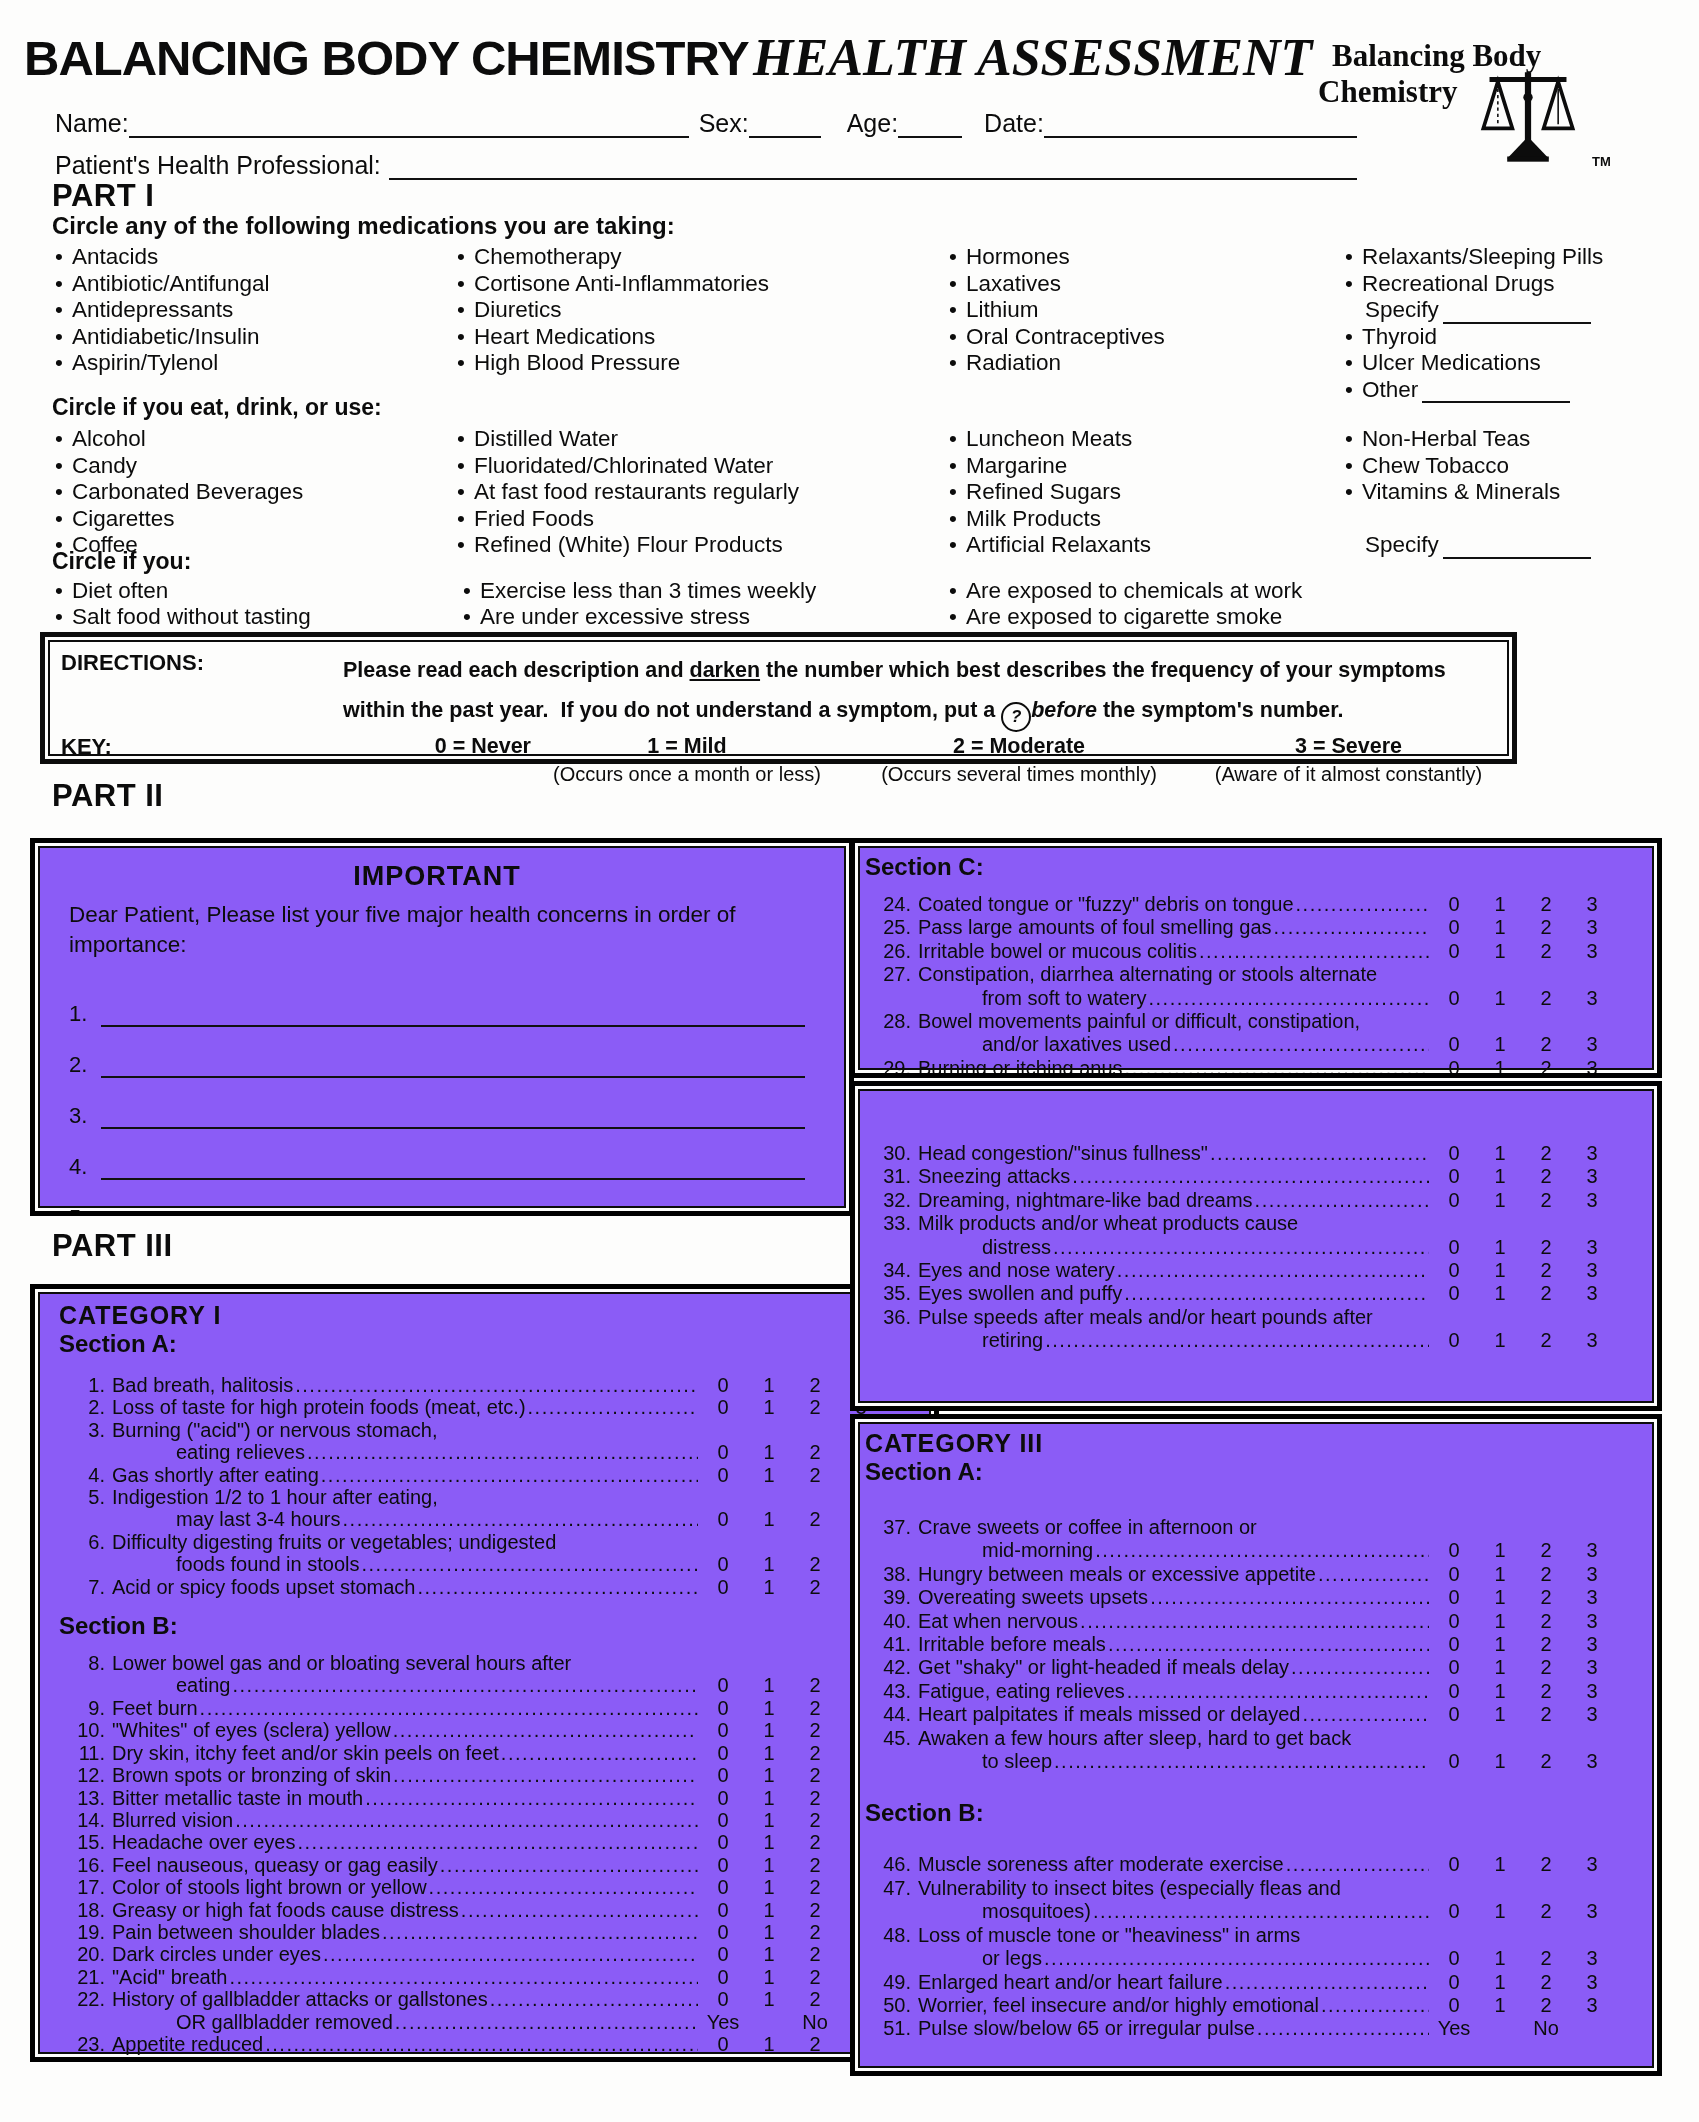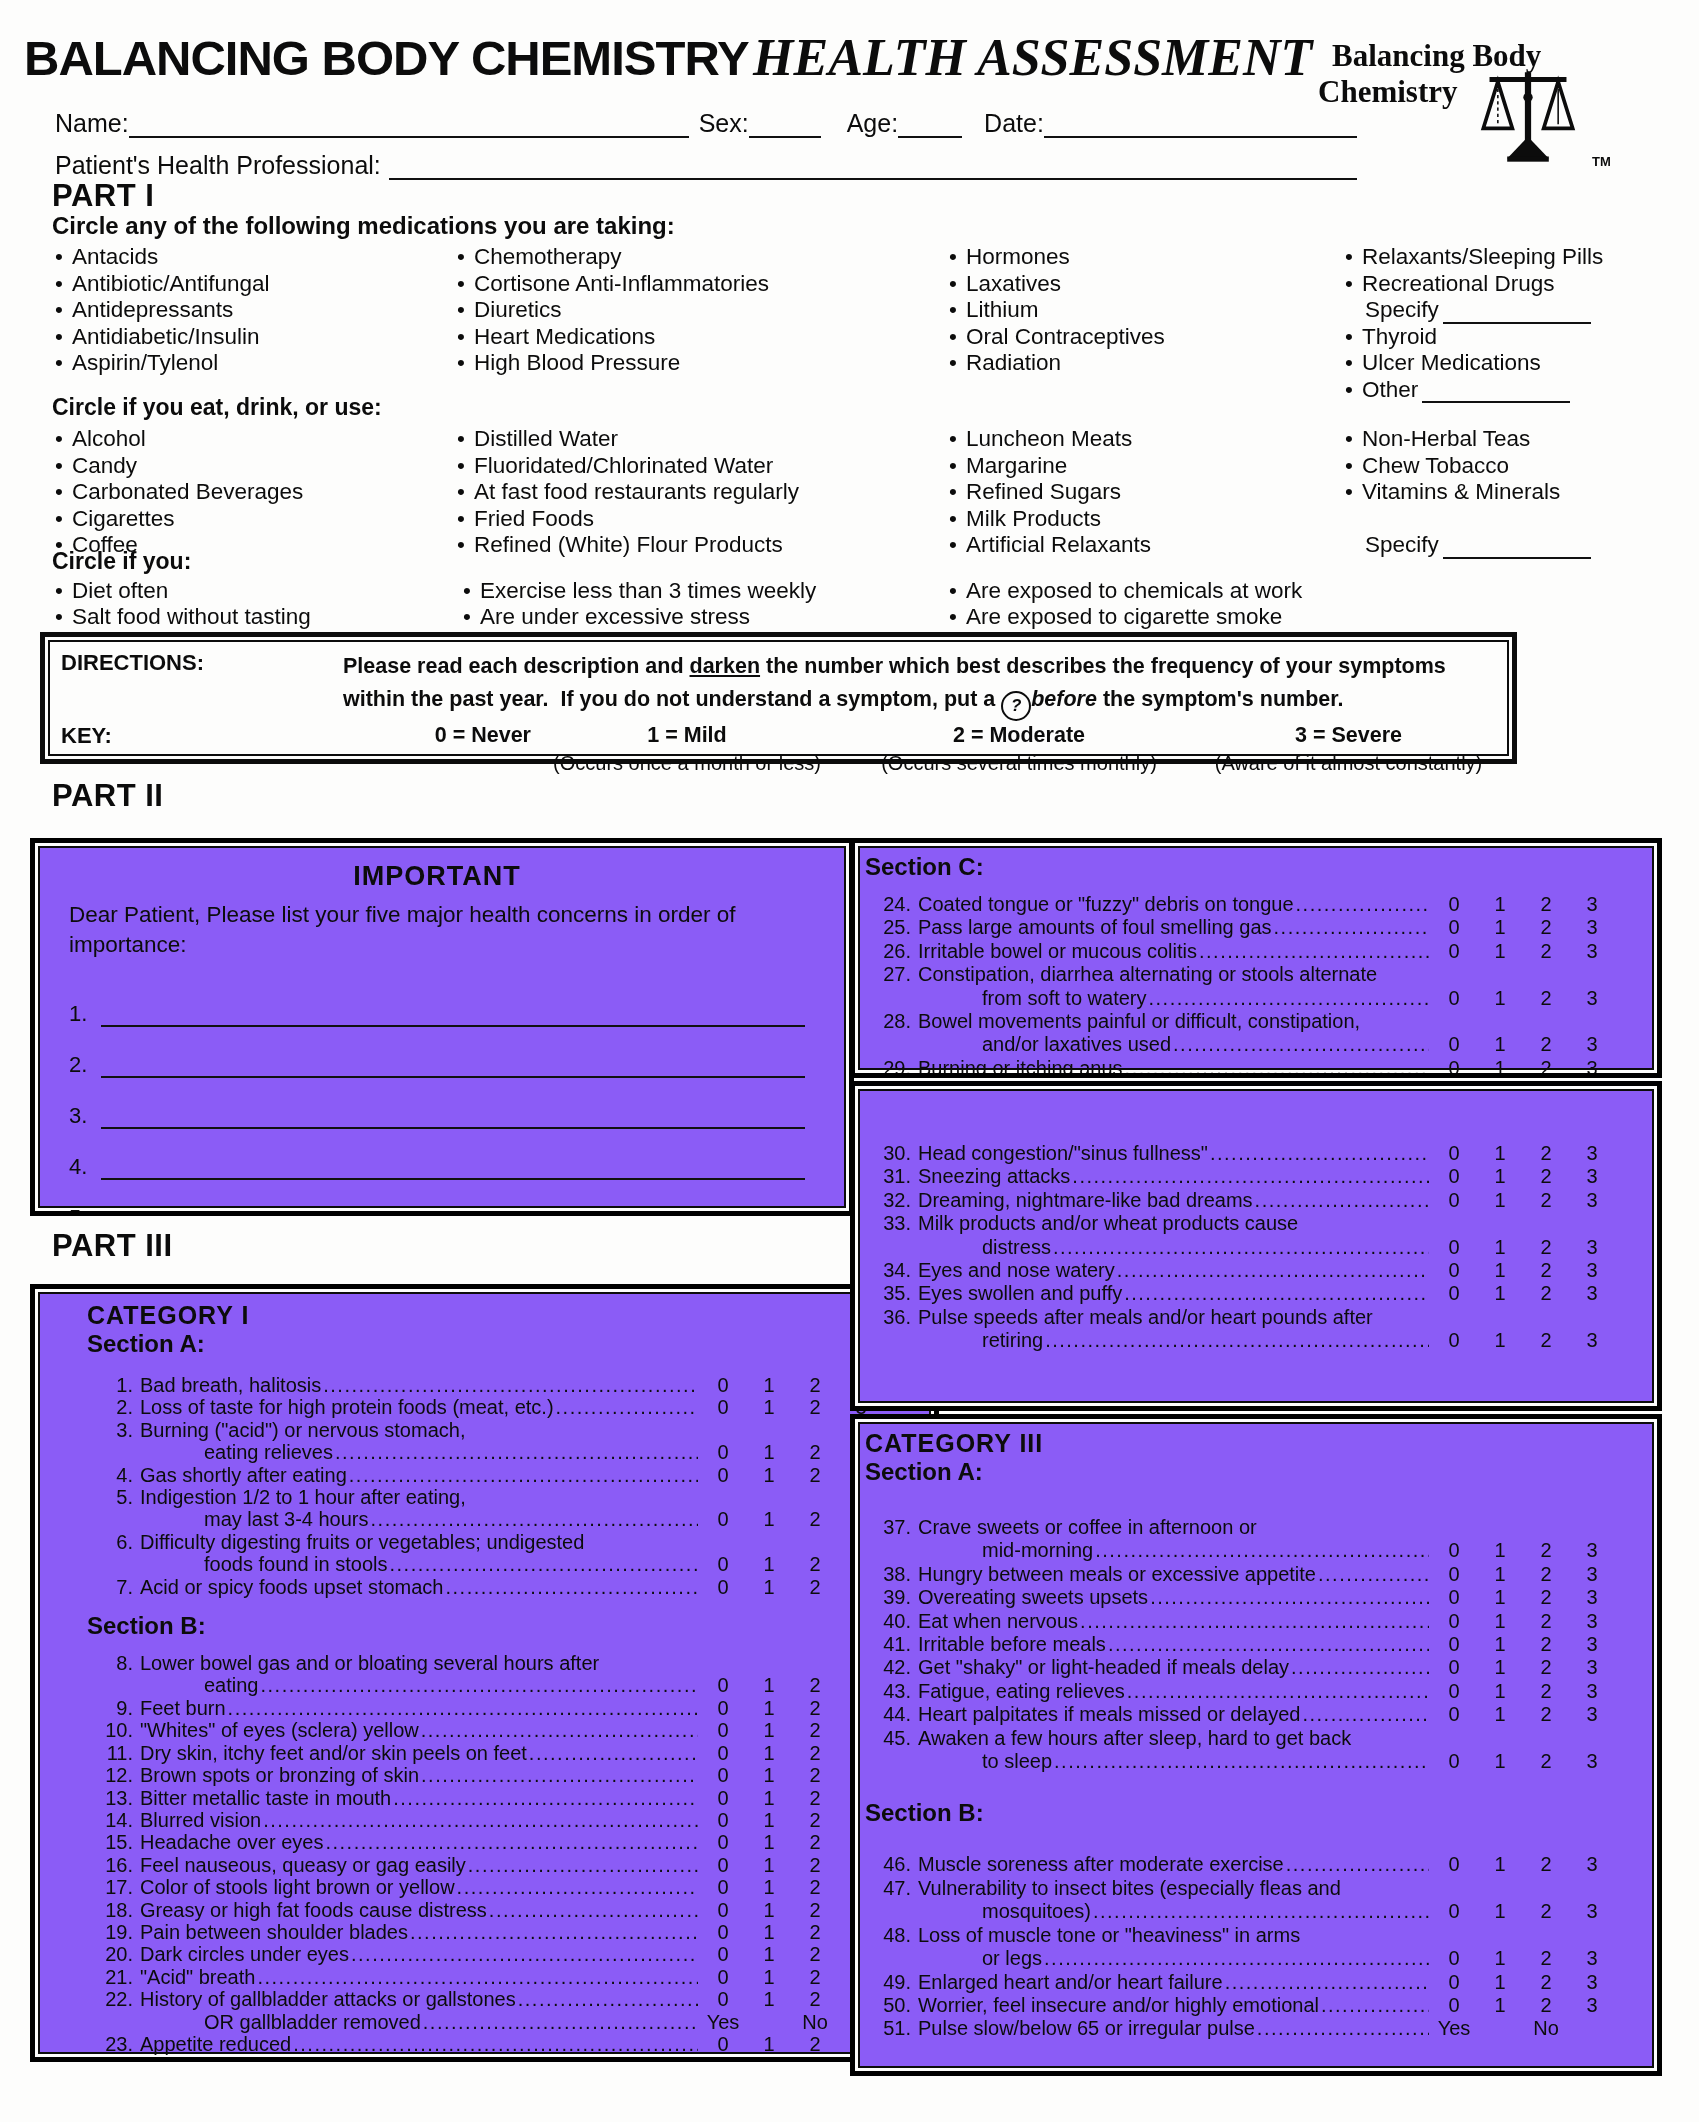--- a/index.html
+++ b/index.html
@@ -49,21 +49,21 @@
   .bitem.nb{padding-left:20px}
   .bspacer{height:26.5px}
   .wline{display:inline-block;width:148px;border-bottom:2.5px solid #111;height:22px;margin-left:4px}
 
   
   .dirbox{position:absolute;top:632px;left:40px;width:1477px;height:132px;box-sizing:border-box;
           border:5px solid #0c0c0c;box-shadow:inset 0 0 0 3px #fdfdfc,inset 0 0 0 5px #0c0c0c;
           padding:13px 10px 0 16px}
   .drow{display:flex}
   .dlabel{width:282px;font-weight:700;font-size:22px;flex:none}
-  .dtext{flex:1;font-weight:700;font-size:21.5px;line-height:33px;padding-right:20px;white-space:pre-wrap}
+  .dtext{flex:1;font-weight:700;font-size:21.5px;line-height:40px;padding-right:20px;white-space:pre-wrap}
   .u{text-decoration:underline}
   .it{font-style:italic}
   .circle{display:inline-flex;justify-content:center;align-items:center;width:26px;height:26px;
           border:2.5px solid #0c0c0c;border-radius:50%;font-size:17px;font-style:italic;vertical-align:-5px}
   .krow{margin-top:2px}
   .keys{flex:1;display:flex}
   .keyitem{text-align:center}
   .keyitem:nth-child(1){width:188px;text-align:right}
   .keyitem:nth-child(2){width:312px}
   .keyitem:nth-child(3){width:352px}
@@ -77,21 +77,21 @@
   .box{position:absolute;box-sizing:border-box;border:5px solid #000000;
        box-shadow:inset 0 0 0 3px #fdfdfc,inset 0 0 0 5px #0c0c0c;overflow:hidden;background:#8b5cf6}
   .impbox{top:838px;left:30px;width:824px;height:378px;padding:18px 44px 0 34px}
   .imp-title{text-align:center;font-size:27px;font-weight:700;letter-spacing:1px}
   .imp-body{font-size:22.5px;line-height:30px;margin-top:8px;width:700px}
   .blanks{margin-top:16px}
   .blankrow{display:flex;align-items:flex-end;height:51px;font-size:22px}
   .bnum{width:32px;flex:none}
   .bline{flex:1;border-bottom:2px solid #111}
 
-  #cat1{top:1284px;left:30px;width:909px;height:778px;padding:12px 50px 0 52px}
+  #cat1{top:1284px;left:30px;width:909px;height:778px;padding:12px 50px 0 24px}
   #secC{top:838px;left:850px;width:812px;height:240px;padding:10px 42px 0 10px}
   #cat2{top:1081px;left:850px;width:812px;height:330px;padding:12px 42px 0 10px}
   #cat3{top:1414px;left:850px;width:812px;height:662px;padding:10px 42px 8px 10px}
   .cat-title{font-size:25px;font-weight:700;letter-spacing:1px}
   .sec-title{font-size:24px;font-weight:700}
   .mt16{margin-top:16px}.mt14{margin-top:14px}.mt12{margin-top:12px}
   .mt44{margin-top:44px}.mt30{margin-top:30px}.mt26{margin-top:26px}
   .mt20{margin-top:26px}
 
   .srow{display:flex;align-items:baseline;font-size:20px;line-height:22.4px}

